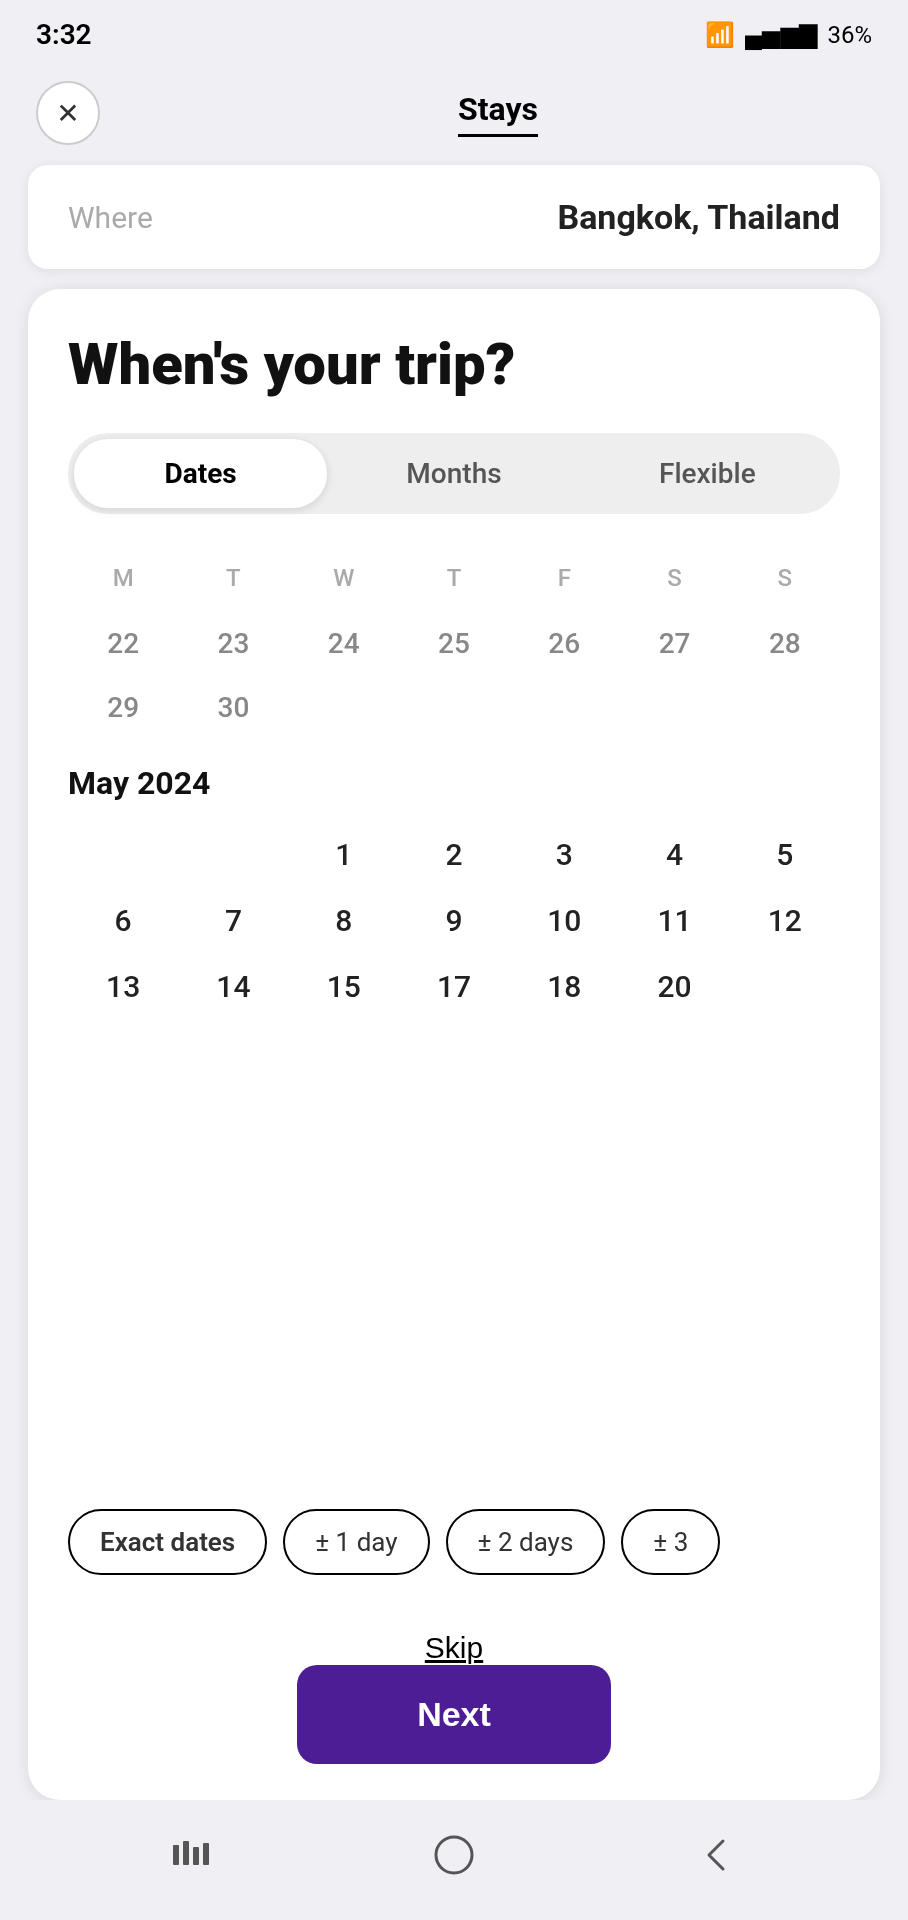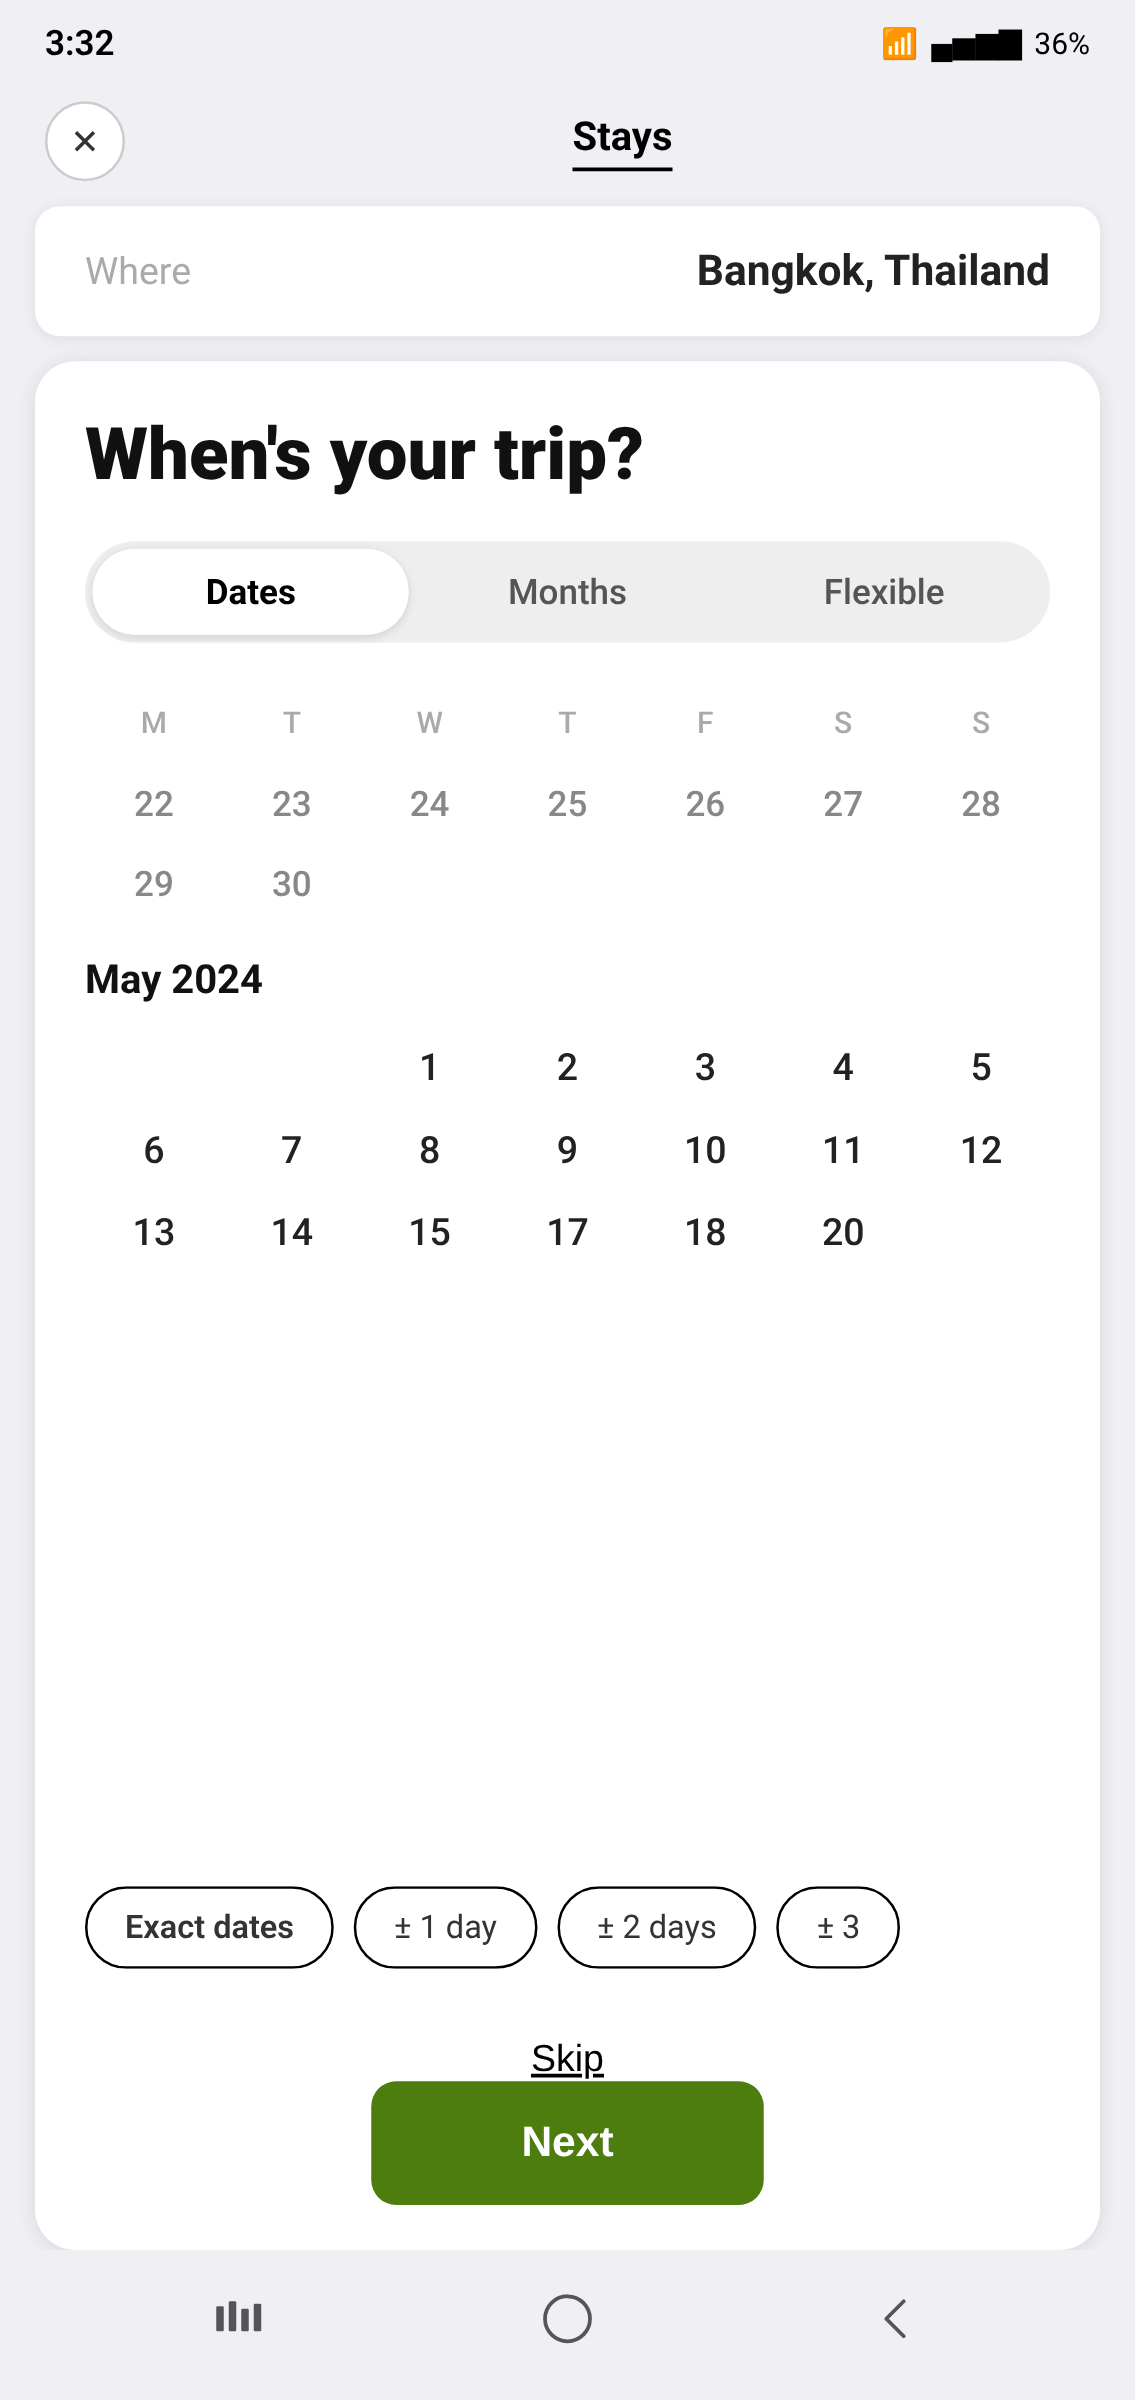--- a/index.html
+++ b/index.html
@@ -226,21 +226,21 @@
     .skip-btn {
       font-size: 30px;
       font-weight: 500;
       color: #000;
       text-decoration: underline;
       cursor: pointer;
       background: none;
       border: none;
     }
     .next-btn {
-      background: #4d7c0f;
+      background: #4c1d95;
       color: white;
       border: none;
       border-radius: 20px;
       padding: 30px 120px;
       font-size: 34px;
       font-weight: 600;
       cursor: pointer;
       min-width: 260px;
     }
 

